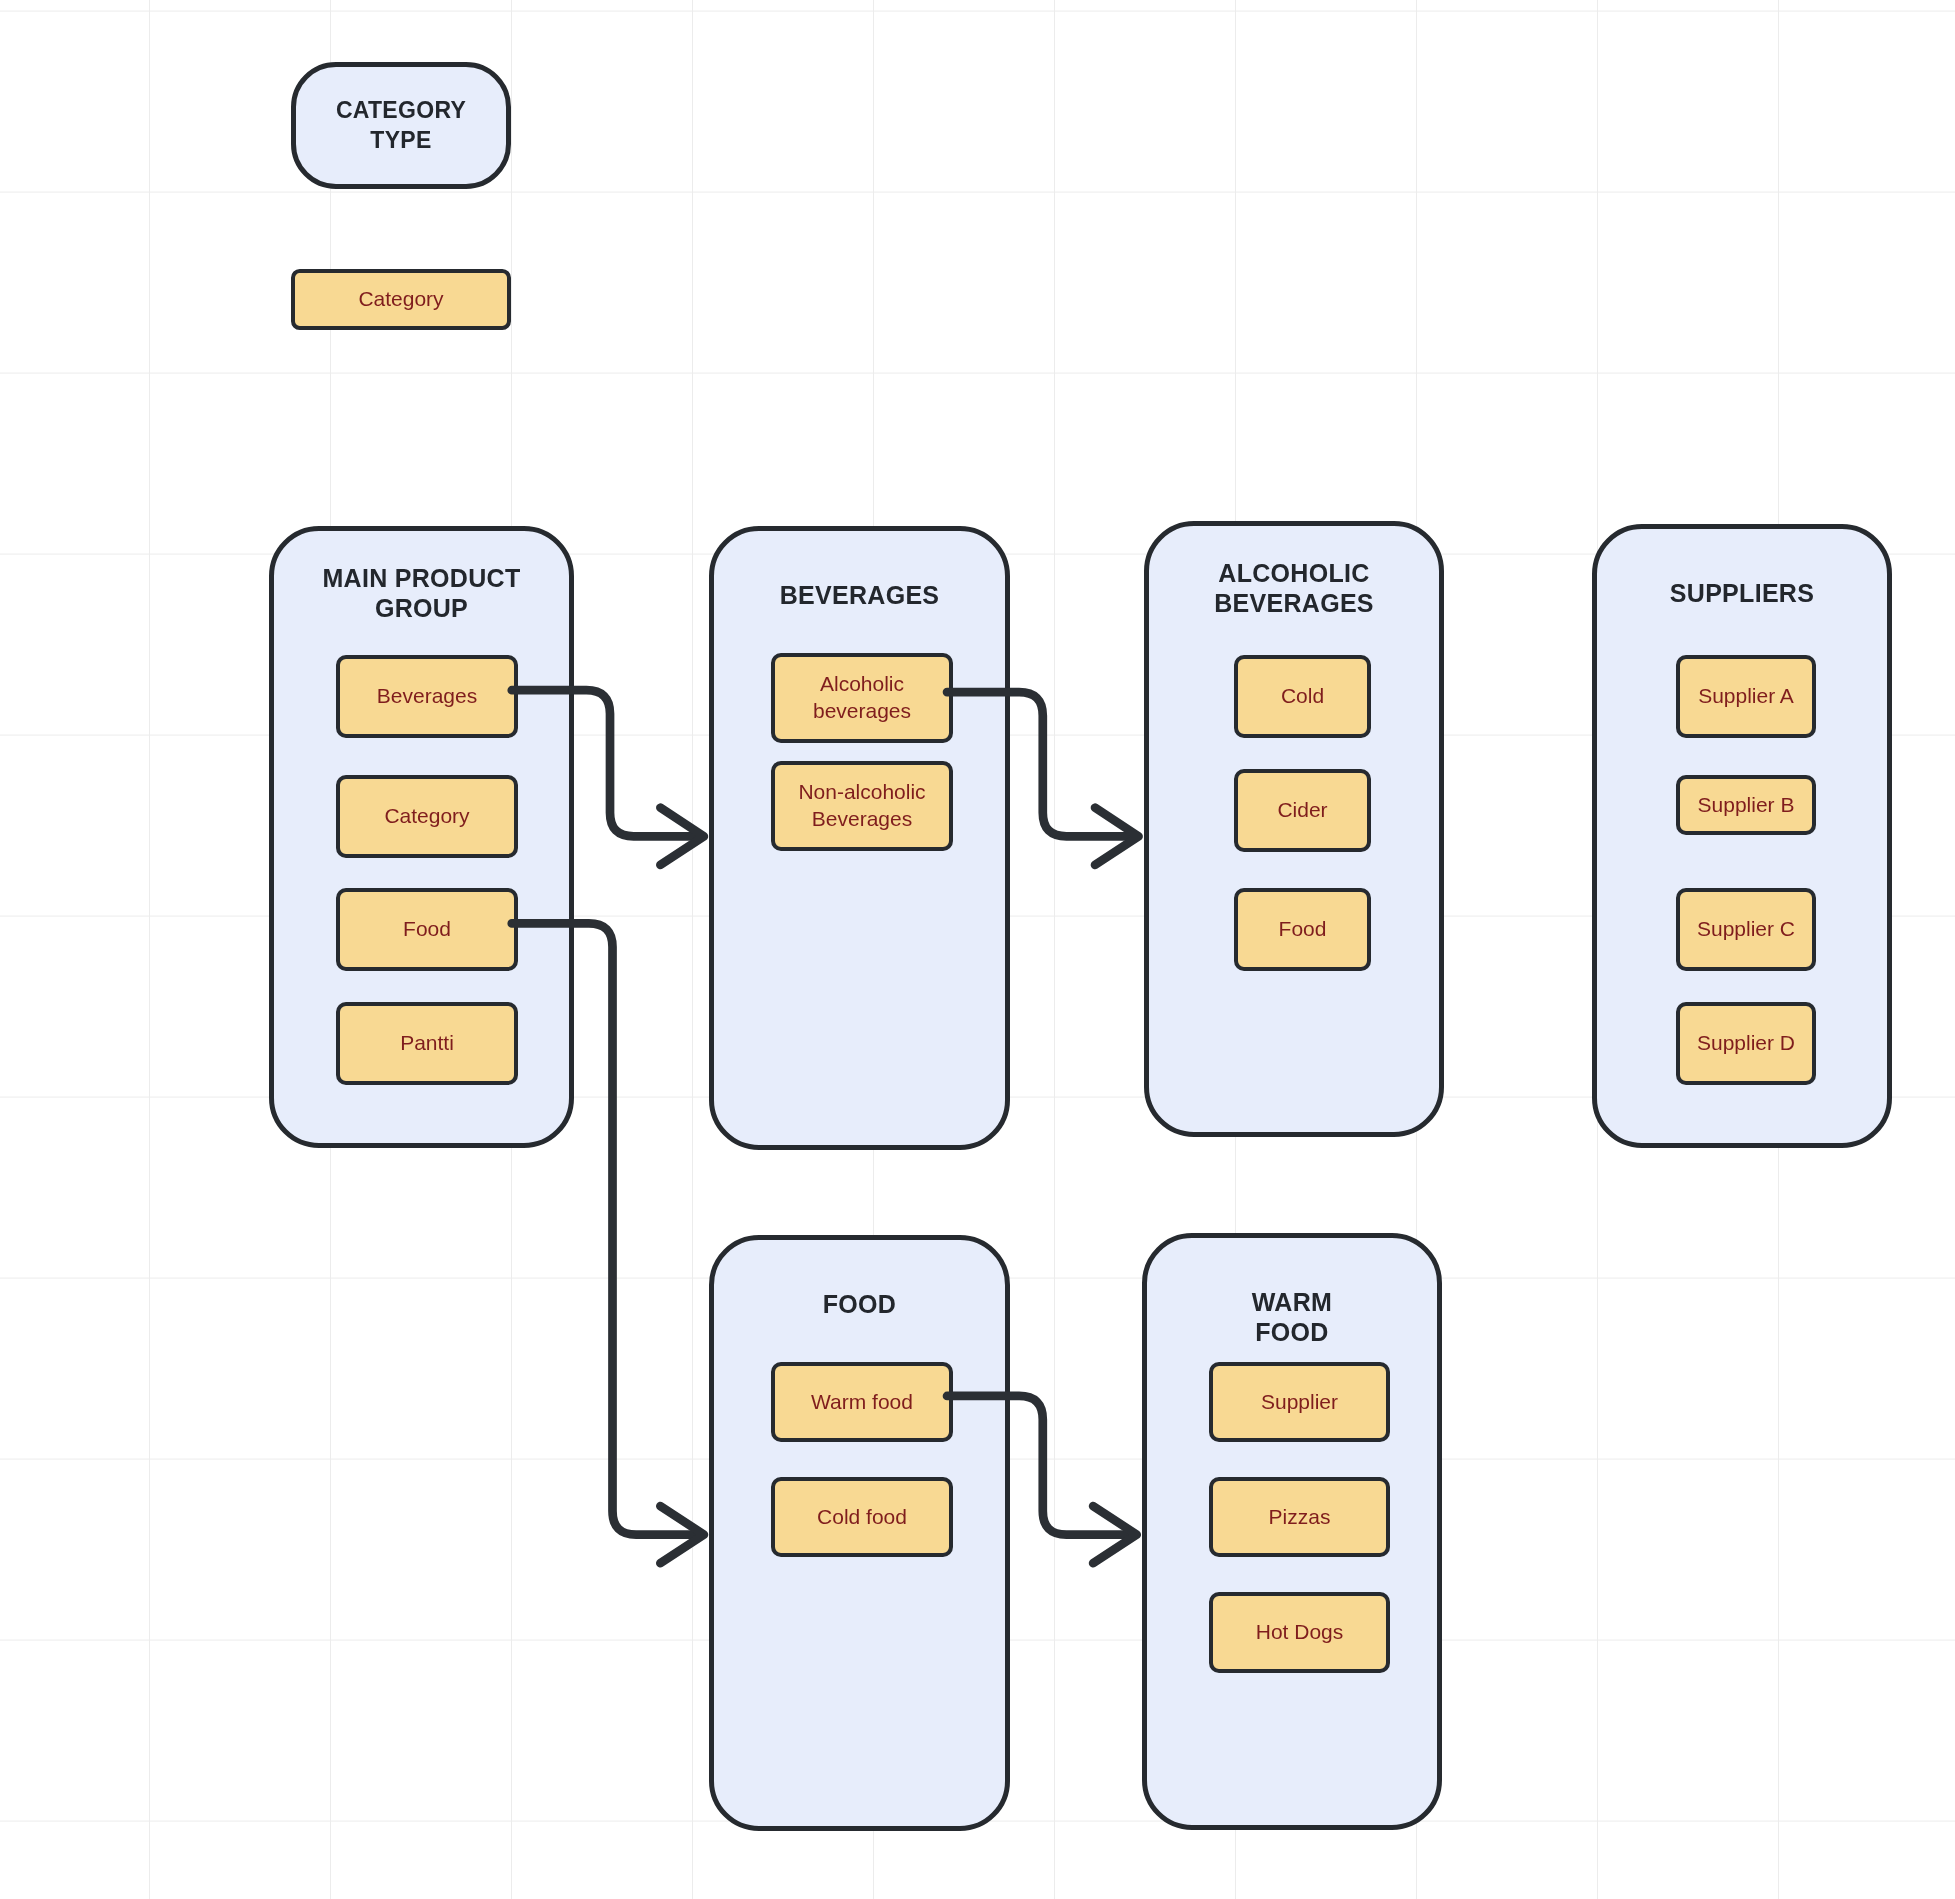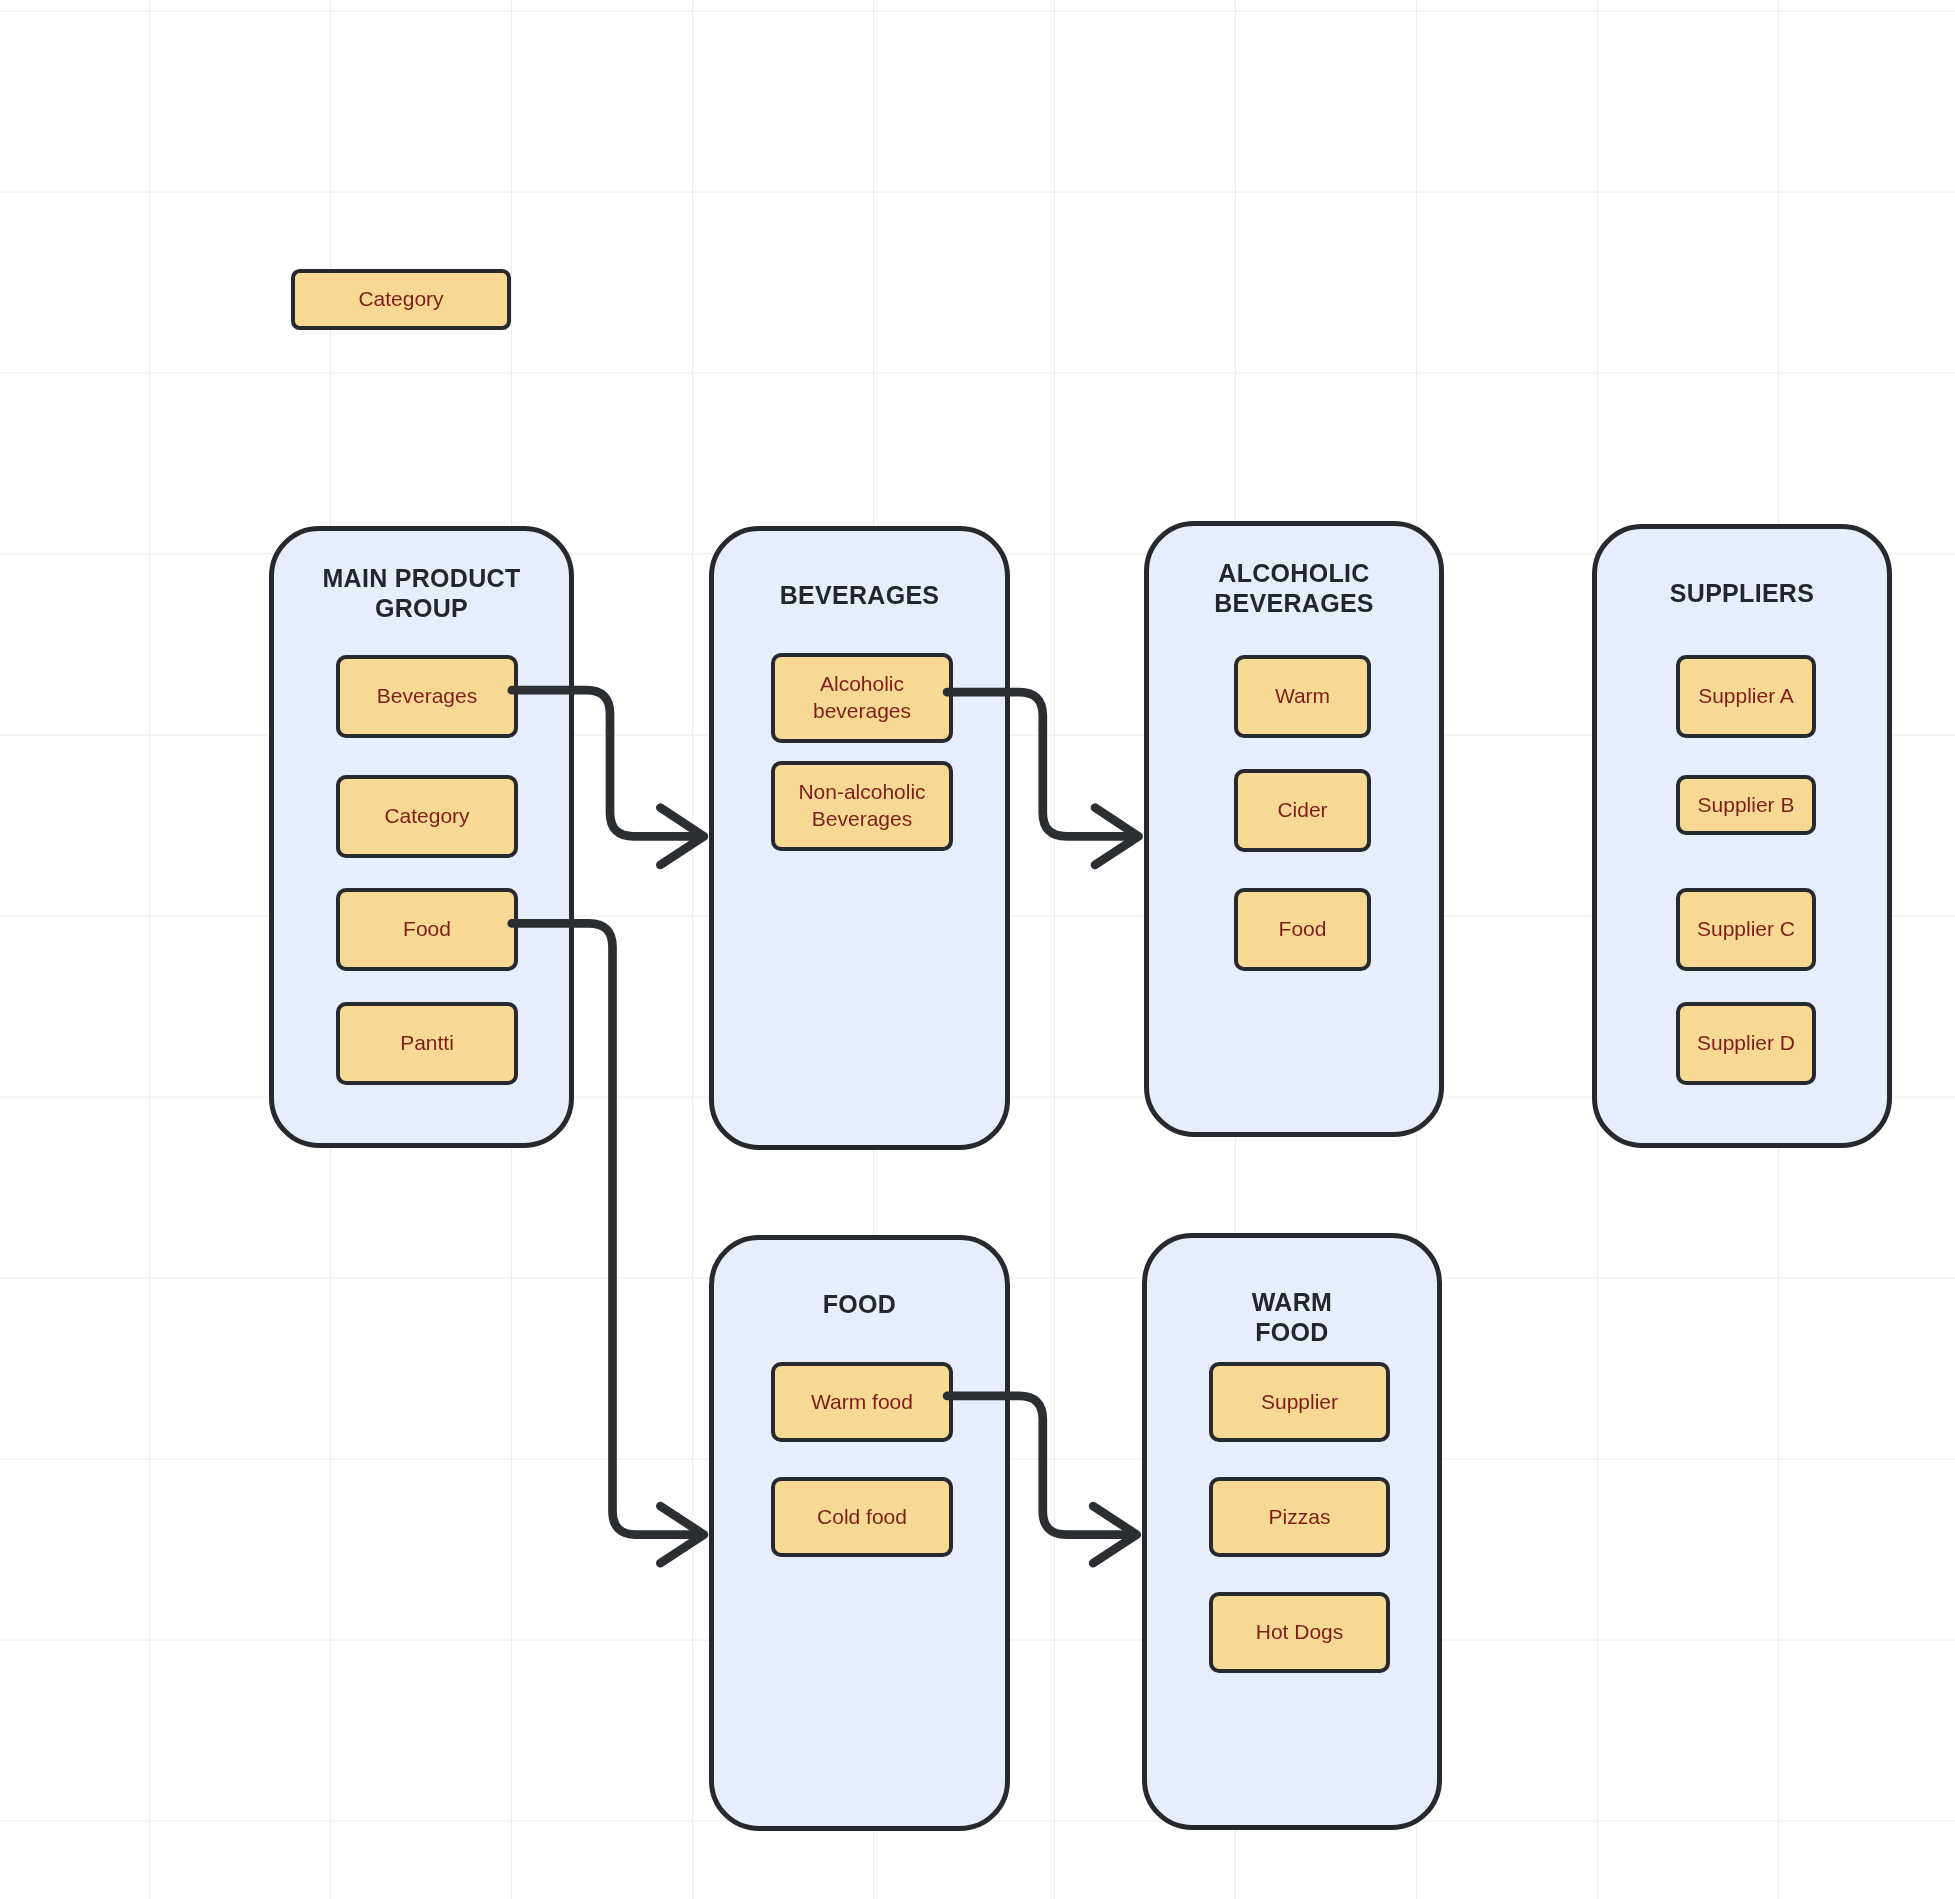--- a/index.html
+++ b/index.html
@@ -97,20 +97,23 @@
     left: 0; top: 0;
     pointer-events: none;
   }
   #connectors path { pointer-events: stroke; }
 </style>
 </head>
 <body>
 
 <div id="canvas">
 
+  <div class="legend-pill">
+    <span class="t">CATEGORY TYPE</span>
+  </div>
   <div class="legend-node">
     <span class="node-label">Category</span>
   </div>
 
   <section class="container" style="left:269px;top:526px;width:305px;height:622px">
     <h2 class="container-title title-two" style="width:224px">MAIN PRODUCT GROUP</h2>
     <div class="node" style="left:62px;top:124px;width:182px;height:83px">
       <span class="node-label">Beverages</span>
     </div>
     <div class="node" style="left:62px;top:244px;width:182px;height:83px">
@@ -130,21 +133,21 @@
       <span class="node-label">Alcoholic beverages</span>
     </div>
     <div class="node" style="left:57px;top:230px;width:182px;height:90px">
       <span class="node-label">Non-alcoholic Beverages</span>
     </div>
   </section>
 
   <section class="container" style="left:1144px;top:521px;width:300px;height:616px">
     <h2 class="container-title title-two" style="width:205px">ALCOHOLIC BEVERAGES</h2>
     <div class="node" style="left:85px;top:129px;width:137px;height:83px">
-      <span class="node-label">Warm</span>
+      <span class="node-label">Cold</span>
     </div>
     <div class="node" style="left:85px;top:243px;width:137px;height:83px">
       <span class="node-label">Cider</span>
     </div>
     <div class="node" style="left:85px;top:362px;width:137px;height:83px">
       <span class="node-label">Food</span>
     </div>
   </section>
 
   <section class="container" style="left:1592px;top:524px;width:300px;height:624px">

